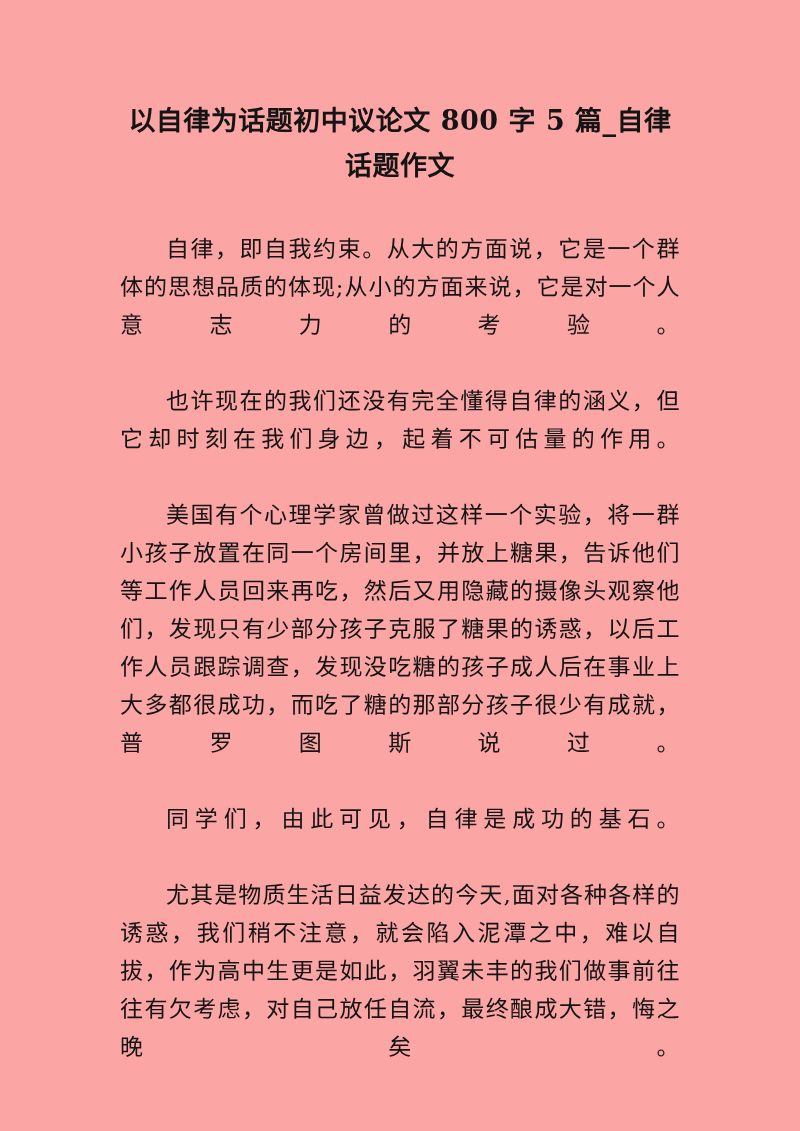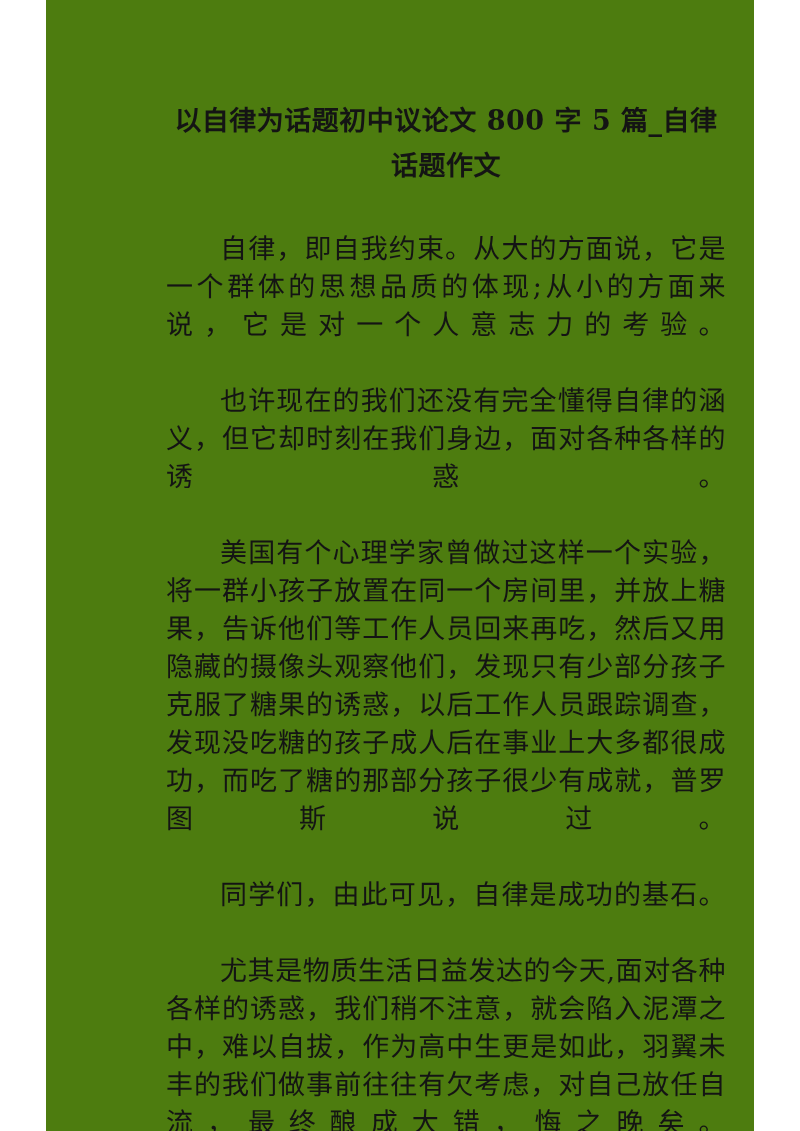--- a/index.html
+++ b/index.html
@@ -4,24 +4,24 @@
 <title>Document</title>
 <style>
   html, body {
     margin: 0;
     padding: 0;
     background: #ffffff;
   }
 
   .page {
     position: relative;
-    width: 708px;
+    width: 800px;
     height: 1131px;
     margin: 0 auto;
-    background: #4d7c0f;
+    background: #fca5a5;
     box-sizing: border-box;
     overflow: hidden;
     font-family: "DejaVu Serif", "Liberation Serif", serif;
     color: #141414;
     -webkit-font-smoothing: antialiased;
   }
 
   
   .content {
     position: absolute;
@@ -42,21 +42,21 @@
     font-family: "DejaVu Serif", "Liberation Serif", serif;
   }
 
   .body-block {
     margin-top: 42px;
   }
 
   .para {
     margin: 0;
     padding: 0;
-    font-size: 27px;
+    font-size: 23px;
     line-height: 38px;
     text-align: justify;
     text-justify: inter-character;
     text-indent: 2em;
     letter-spacing: 0.6px;
     word-break: break-all;
     font-family: "DejaVu Serif", "Liberation Serif", serif;
   }
 
   
@@ -69,21 +69,21 @@
 </head>
 <body>
 
 <div class="page">
   <div class="content">
 
     <h1 class="doc-title">以自律为话题初中议论文 800 字 5 篇_自律话题作文</h1>
 
     <div class="body-block">
       <p class="para">自律，即自我约束。从大的方面说，它是一个群体的思想品质的体现;从小的方面来说，它是对一个人意志力的考验。</p>
-      <p class="para">也许现在的我们还没有完全懂得自律的涵义，但它却时刻在我们身边，面对各种各样的诱惑。</p>
+      <p class="para">也许现在的我们还没有完全懂得自律的涵义，但它却时刻在我们身边，起着不可估量的作用。</p>
       <p class="para">美国有个心理学家曾做过这样一个实验，将一群小孩子放置在同一个房间里，并放上糖果，告诉他们等工作人员回来再吃，然后又用隐藏的摄像头观察他们，发现只有少部分孩子克服了糖果的诱惑，以后工作人员跟踪调查，发现没吃糖的孩子成人后在事业上大多都很成功，而吃了糖的那部分孩子很少有成就，普罗图斯说过。</p>
       <p class="para">同学们，由此可见，自律是成功的基石。</p>
       <p class="para">尤其是物质生活日益发达的今天,面对各种各样的诱惑，我们稍不注意，就会陷入泥潭之中，难以自拔，作为高中生更是如此，羽翼未丰的我们做事前往往有欠考虑，对自己放任自流，最终酿成大错，悔之晚矣。</p>
 
     </div>
 
   </div>
 </div>
 
 </body></html>

